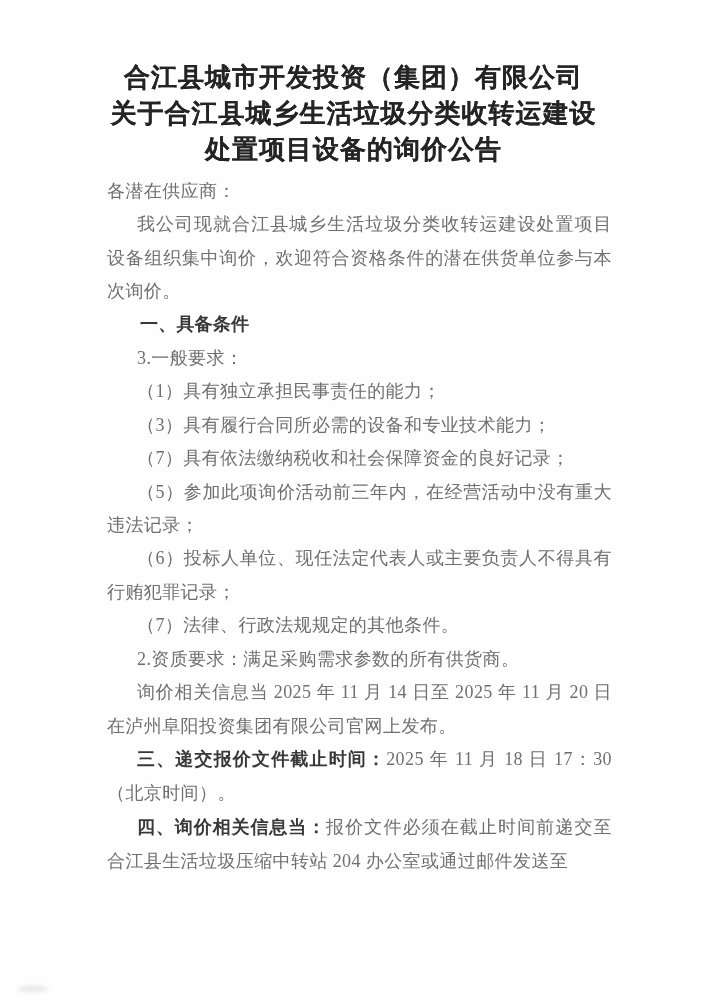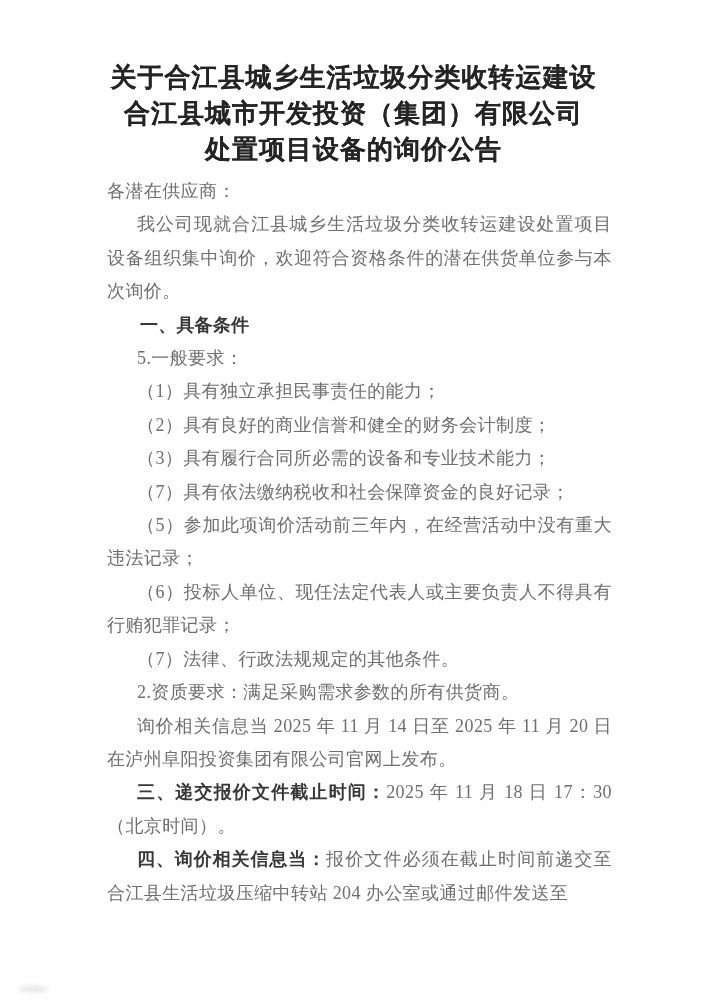--- a/index.html
+++ b/index.html
@@ -42,21 +42,21 @@
     letter-spacing: 0.4px;
     color: #6f6f6f;
     text-align: justify;
   }
 
   .body-text p { margin: 0; }
 
   .indent { text-indent: 30px; }
 
   .hd {
-    font-family: Liberation Serif, serif;
+    font-family: Liberation Mono, monospace;
     font-weight: bold;
     color: #383838;
     letter-spacing: 0.2px;
   }
 
   p.heading { text-indent: 33px; }
 
   .reg { font-weight: normal; color: #6f6f6f; font-family: "Liberation Serif", "DejaVu Serif", serif; }
 
   
@@ -70,37 +70,36 @@
     border-radius: 50%;
     filter: blur(2px);
   }
 </style>
 </head>
 <body>
 
 <div class="page">
 
   <h1 class="doc-title">
+    <span class="t-line">合江县城市开发投资（集团）有限公司</span>
     <span class="t-line">关于合江县城乡生活垃圾分类收转运建设</span>
-    <span class="t-line">合江县城市开发投资（集团）有限公司</span>
     <span class="t-line">处置项目设备的询价公告</span>
   </h1>
 
   <div class="body-text">
 
     <p>各潜在供应商：</p>
 
     <p class="indent">我公司现就合江县城乡生活垃圾分类收转运建设处置项目设备组织集中询价，欢迎符合资格条件的潜在供货单位参与本次询价。</p>
 
     <p class="hd heading">一、具备条件</p>
 
-    <p class="indent">5.一般要求：</p>
+    <p class="indent">3.一般要求：</p>
 
     <p class="indent">（1）具有独立承担民事责任的能力；</p>
-    <p class="indent">（2）具有良好的商业信誉和健全的财务会计制度；</p>
     <p class="indent">（3）具有履行合同所必需的设备和专业技术能力；</p>
     <p class="indent">（7）具有依法缴纳税收和社会保障资金的良好记录；</p>
     <p class="indent">（5）参加此项询价活动前三年内，在经营活动中没有重大违法记录；</p>
     <p class="indent">（6）投标人单位、现任法定代表人或主要负责人不得具有行贿犯罪记录；</p>
     <p class="indent">（7）法律、行政法规规定的其他条件。</p>
 
     <p class="indent">2.资质要求：满足采购需求参数的所有供货商。</p>
 
 
     <p class="indent">询价相关信息当 2025 年 11 月 14 日至 2025 年 11 月 20 日在泸州阜阳投资集团有限公司官网上发布。</p>

